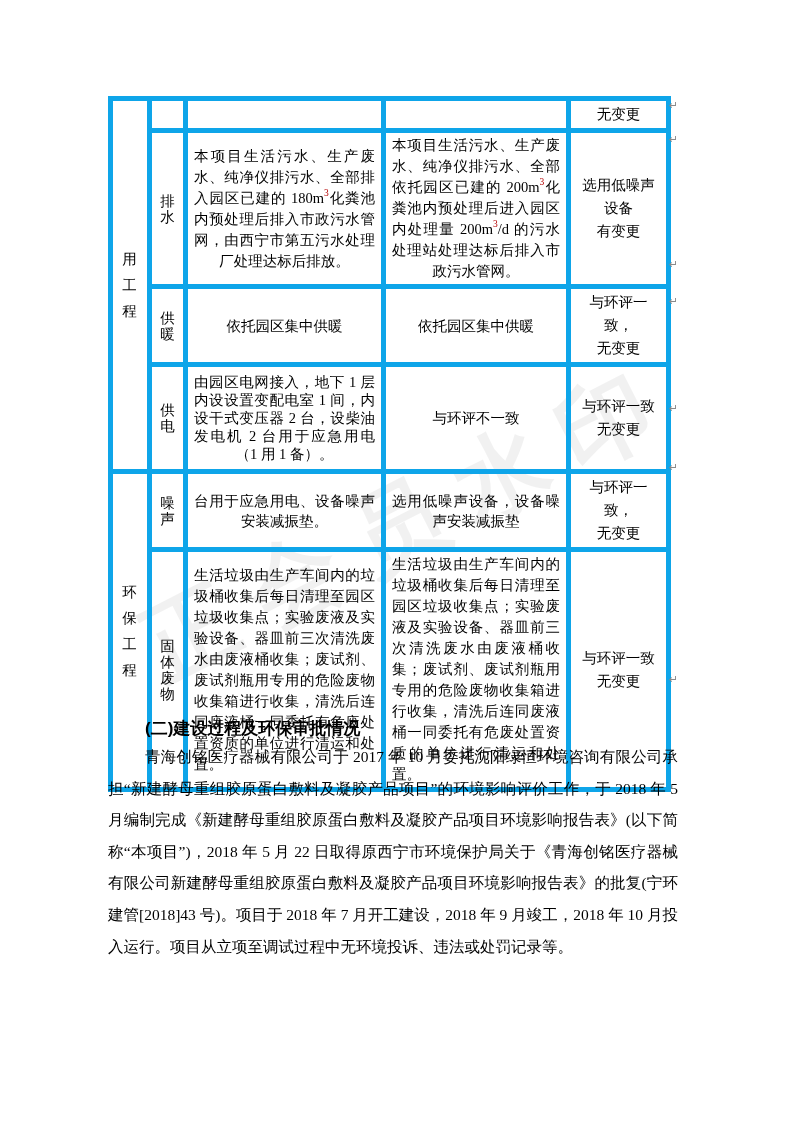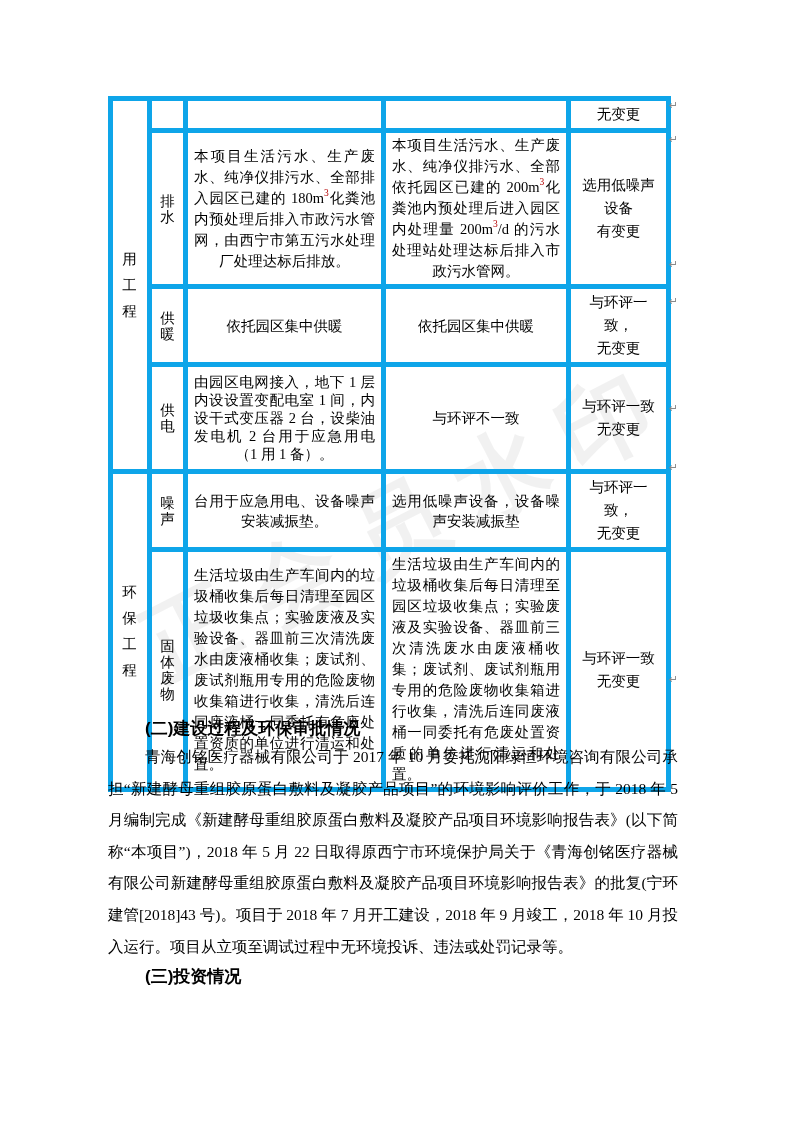--- a/index.html
+++ b/index.html
@@ -193,16 +193,15 @@
   <span class="fmark" style="top:133px">↵</span>
   <span class="fmark" style="top:258px">↵</span>
   <span class="fmark" style="top:295px">↵</span>
   <span class="fmark" style="top:402px">↵</span>
   <span class="fmark" style="top:461px">↵</span>
   <span class="fmark" style="top:673px">↵</span>
 
   <div class="bodytext">
     <h2 class="sec-heading">(二)建设过程及环保审批情况</h2>
     <p class="para">青海创铭医疗器械有限公司于 2017 年 10 月委托沈阳绿恒环境咨询有限公司承担“新建酵母重组胶原蛋白敷料及凝胶产品项目”的环境影响评价工作，于 2018 年 5 月编制完成《新建酵母重组胶原蛋白敷料及凝胶产品项目环境影响报告表》(以下简称“本项目”)，2018 年 5 月 22 日取得原西宁市环境保护局关于《青海创铭医疗器械有限公司新建酵母重组胶原蛋白敷料及凝胶产品项目环境影响报告表》的批复(宁环建管[2018]43 号)。项目于 2018 年 7 月开工建设，2018 年 9 月竣工，2018 年 10 月投入运行。项目从立项至调试过程中无环境投诉、违法或处罚记录等。</p>
-    <h2 class="sec-heading">(三)投资情况</h2>
   </div>
 
 </div>
 
 </body></html>

